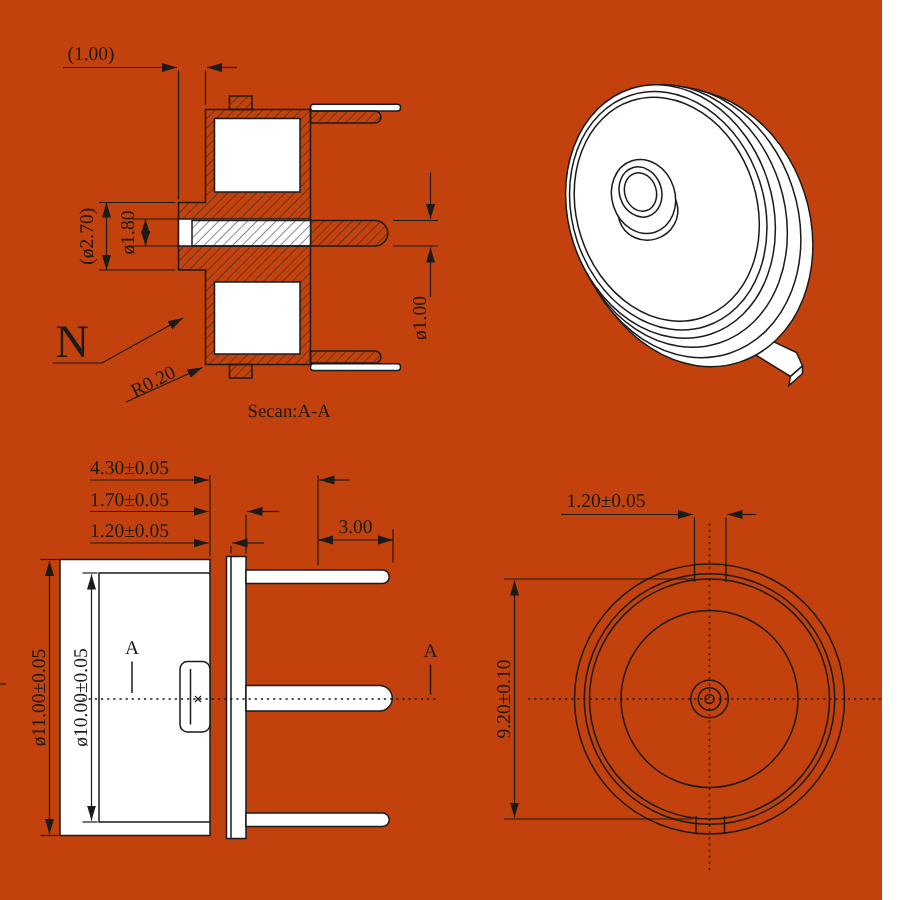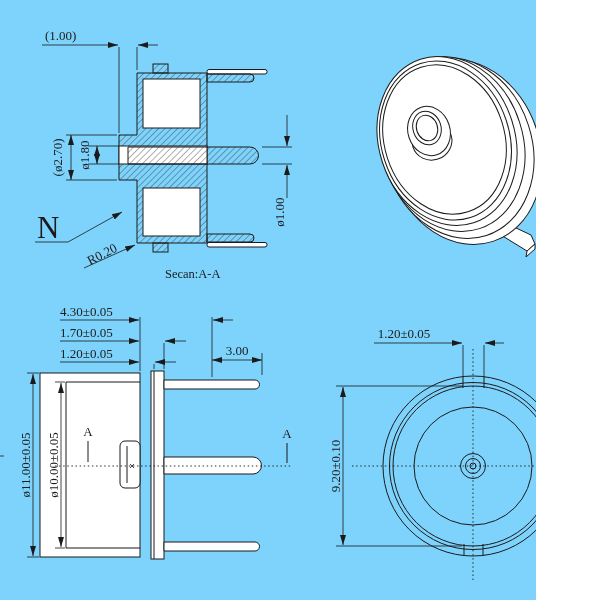--- a/index.html
+++ b/index.html
@@ -1,16 +1,16 @@
 <!DOCTYPE html>
 <html><head>
 <meta charset="utf-8">
 <style>
   html,body{margin:0;padding:0;background:#fff;}
-  #stage{width:536px;height:600px;background:#7dd3fc;position:relative;overflow:hidden;}
+  #stage{width:588px;height:600px;background:#c2410c;position:relative;overflow:hidden;}
   svg{display:block;}
   .ln{stroke:#1b1b1b;stroke-width:1;fill:none;}
   .thin{stroke:#1b1b1b;stroke-width:.8;fill:none;}
   .cl{stroke:#1b1b1b;stroke-width:.9;fill:none;stroke-dasharray:1.5 2.6;}
   .wh{fill:#fff;stroke:#1b1b1b;stroke-width:1;}
   .ht{fill:url(#hatch);stroke:#1b1b1b;stroke-width:1;}
   .dim{font:13px "Liberation Serif", serif;fill:#1b1b1b;}
   .dims{font:12.5px "Liberation Serif", serif;fill:#1b1b1b;}
   .big{font:31px "Liberation Serif", serif;fill:#1b1b1b;}
   .arr{fill:#1b1b1b;}

